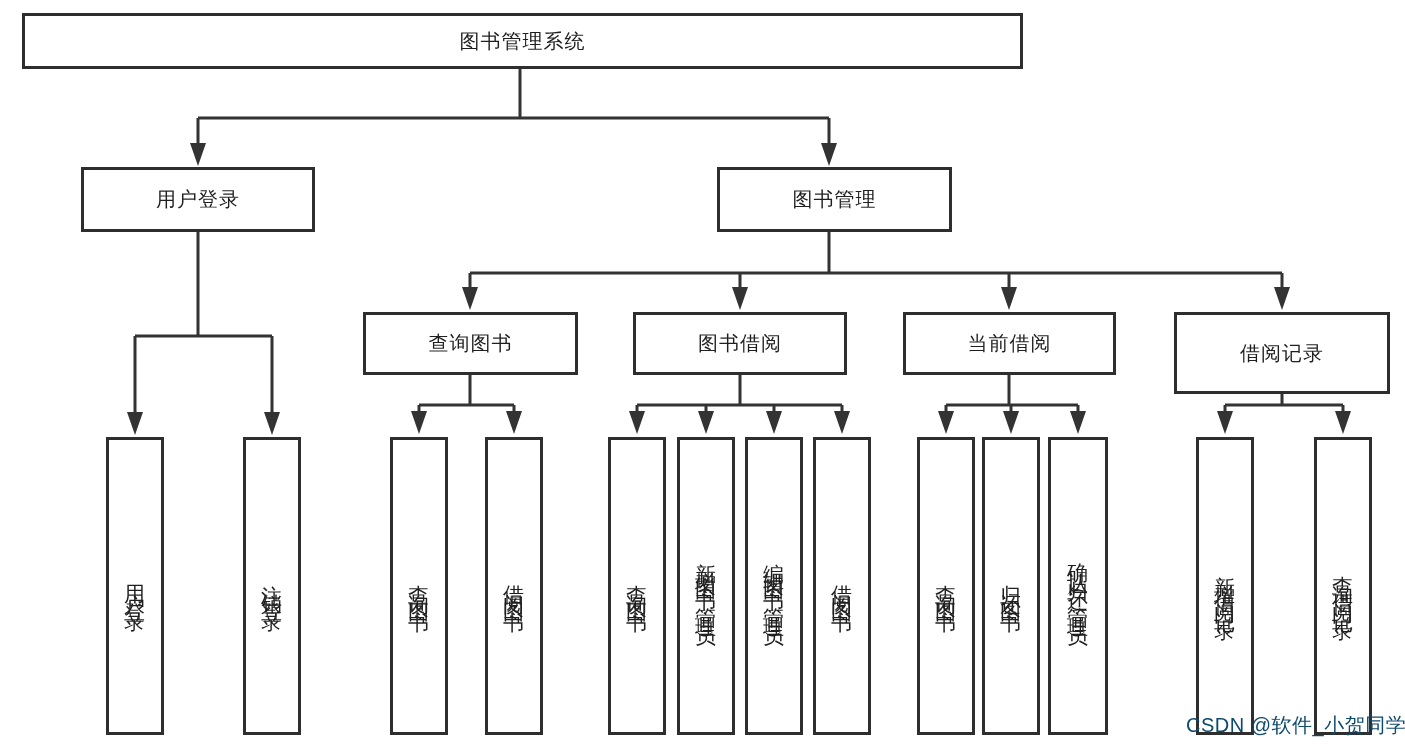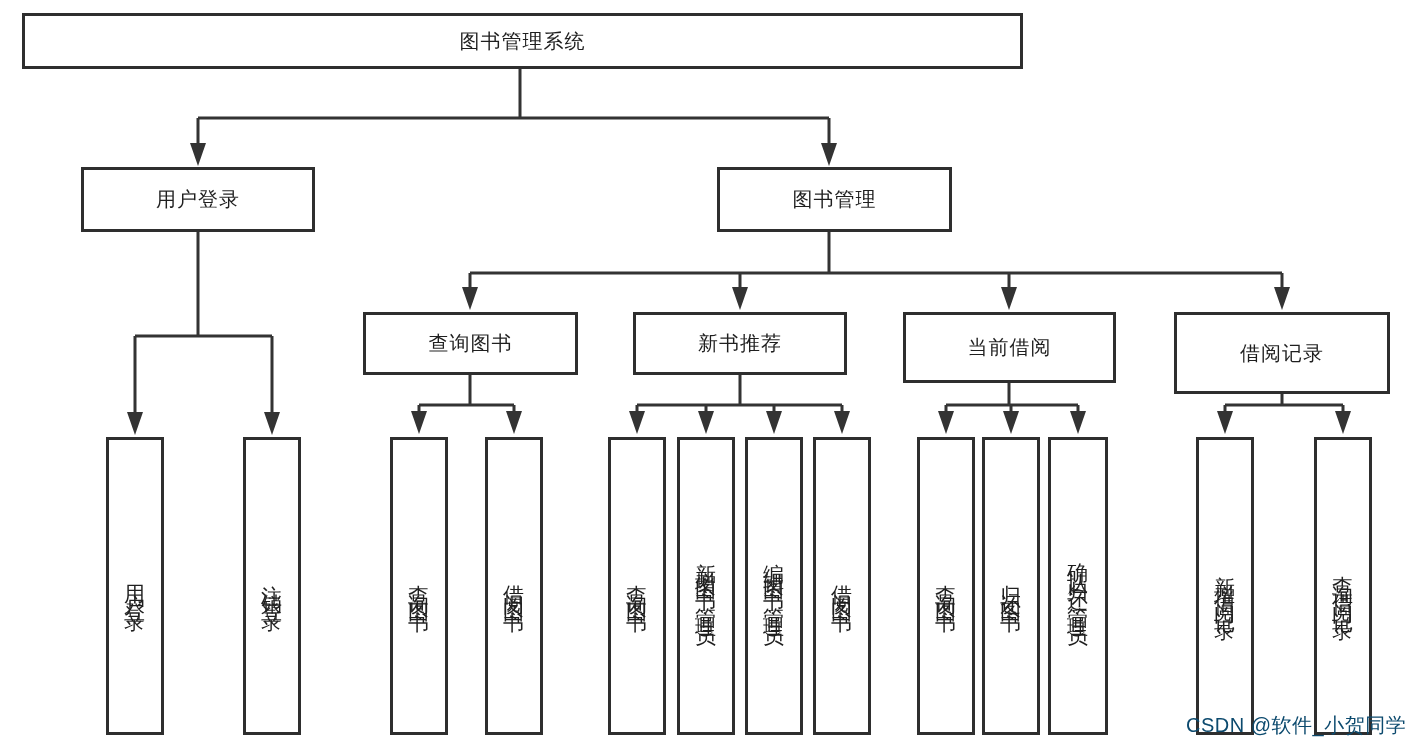--- a/index.html
+++ b/index.html
@@ -108,22 +108,22 @@
       <polygon points="1335,411 1351,411 1343,434"></polygon>
     </g>
   </svg>
 
   <div class="node h" style="left:22px; top:13px; width:1001px; height:56px;">图书管理系统</div>
 
   <div class="node h" style="left:81px; top:167px; width:234px; height:65px;">用户登录</div>
   <div class="node h" style="left:711px; top:167px; width:235px; height:65px;margin-left:6px;">图书管理</div>
 
   <div class="node h" style="left:363px; top:312px; width:215px; height:63px;">查询图书</div>
-  <div class="node h" style="left:633px; top:312px; width:214px; height:63px;">新书推荐</div>
-  <div class="node h" style="left:903px; top:312px; width:213px; height:71px;">当前借阅</div>
+  <div class="node h" style="left:633px; top:312px; width:214px; height:63px;">图书借阅</div>
+  <div class="node h" style="left:903px; top:312px; width:213px; height:63px;">当前借阅</div>
   <div class="node h" style="left:1174px; top:312px; width:216px; height:82px;">借阅记录</div>
 
   <div class="node v" style="left:106px; top:437px; width:58px; height:298px;">用户登录</div>
   <div class="node v" style="left:243px; top:437px; width:58px; height:298px;">注销登录</div>
 
   <div class="node v" style="left:390px; top:437px; width:58px; height:298px;">查询图书</div>
   <div class="node v" style="left:485px; top:437px; width:58px; height:298px;">借阅图书</div>
 
   <div class="node v" style="left:608px; top:437px; width:58px; height:298px;">查询图书</div>
   <div class="node v" style="left:677px; top:437px; width:58px; height:298px;">新增图书（管理员）</div>

